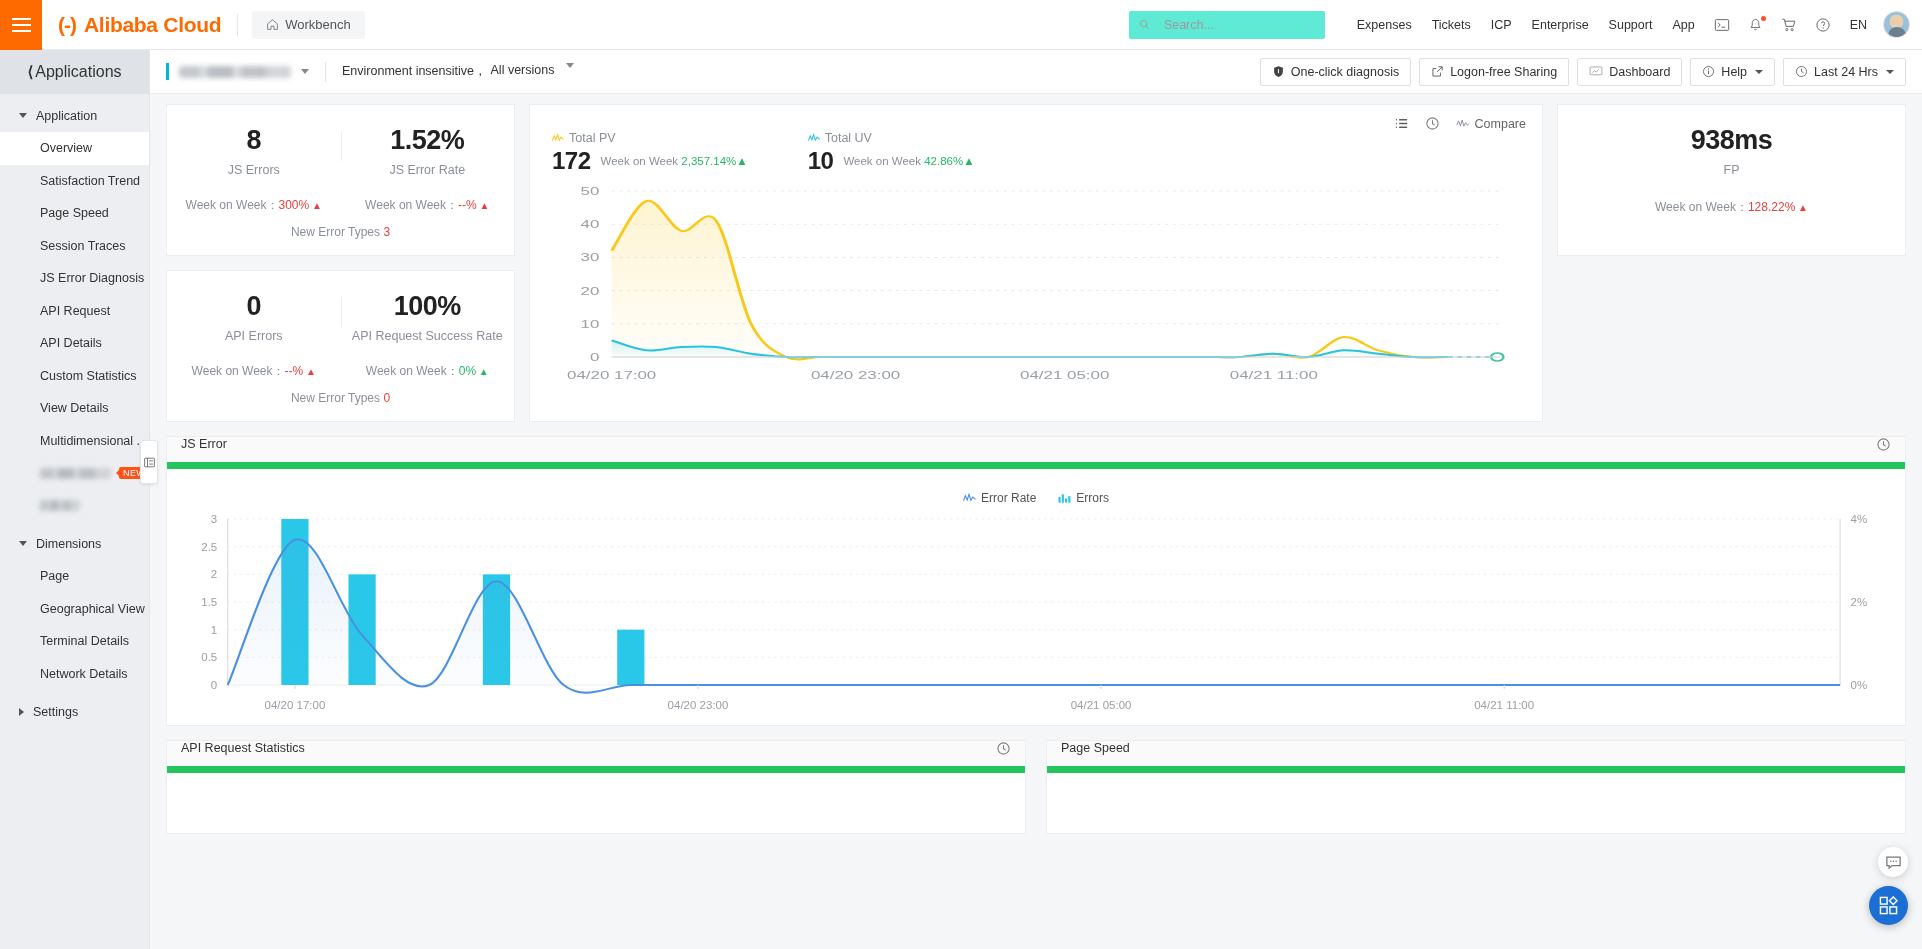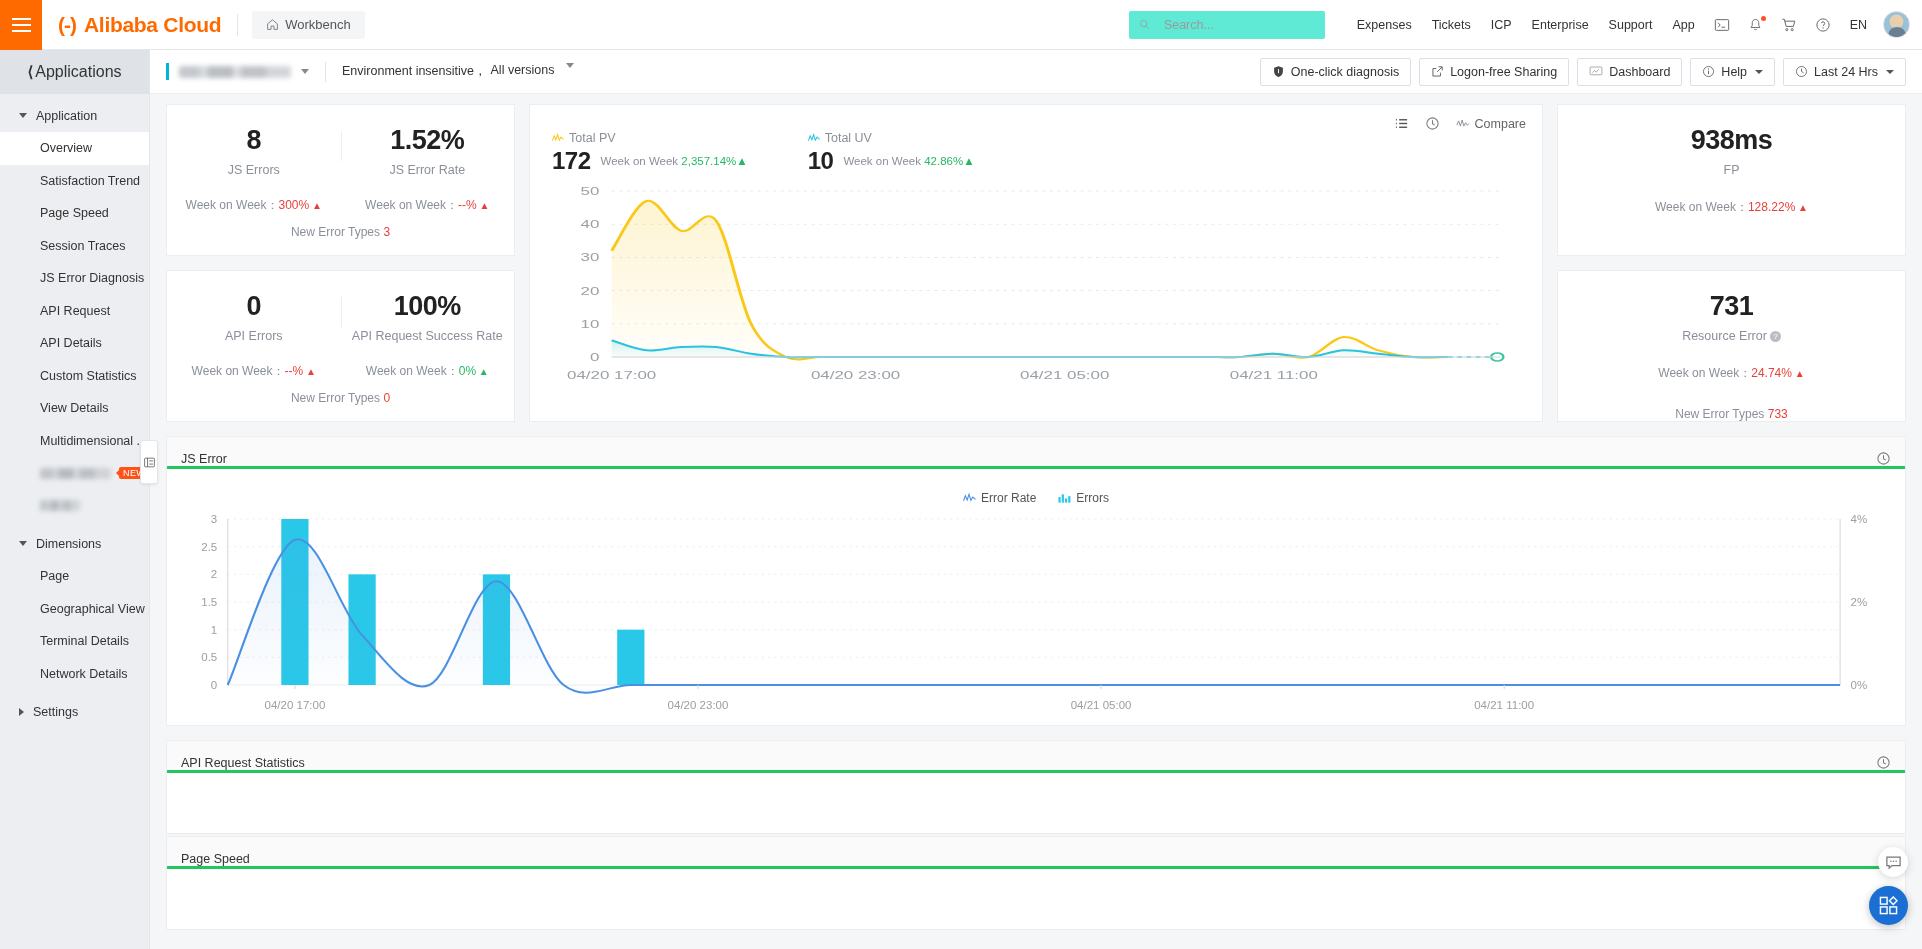--- a/index.html
+++ b/index.html
@@ -165,28 +165,28 @@
   .compare { display:flex; align-items:center; gap:5px; font-size:12.5px; color:#666; cursor:pointer; }
   .pvuv-head { display:flex; gap:60px; padding-left:8px; margin-top:14px; }
   .pv-lbl { display:flex; align-items:center; gap:5px; font-size:12.5px; color:#8a8f99; }
   .pv-val-row { display:flex; align-items:center; gap:10px; margin-top:2px; }
   .pv-val { font-size:24px; font-weight:bold; color:#222; letter-spacing:-0.5px;}
   .pv-wow { font-size:11.5px; color:#8a8f99; }
   .pv-wow .g { color:#25b864; }
 
   .panel { margin-top:14px; }
   .panel-head {
-    height:32px; background:#fafafa; border-bottom:3px solid #22c55e;
-    display:flex; align-items:flex-end; padding:0 14px; font-size:12.5px; color:#333;
+    height:32px; background:#fafafa; border-bottom:7px solid #22c55e;
+    display:flex; align-items:flex-start; padding:0 14px; font-size:12.5px; color:#333;
   }
   .panel-head .right-ico { margin-left:auto; cursor:pointer; color:#888; display:flex; }
   .legend { display:flex; justify-content:center; gap:22px; padding-top:22px; }
   .legend-item { display:flex; align-items:center; gap:5px; font-size:12px; color:#555; cursor:pointer; }
 
-  .bottom-row { display:flex; gap:2px; margin-top:14px;flex-direction:column; }
+  .bottom-row { display:flex; gap:20px; margin-top:14px; }
   .bottom-col { flex:1; }
   .bottom-body { height:60px; }
 
   .axis-lbl { font-size:11px; fill:#9aa0a6; font-family:"Liberation Sans", sans-serif; }
 
   
   .float-chat {
     position:absolute; right:14px; bottom:72px; width:30px;height:30px;border-radius:50%;
     background:#fff; box-shadow:0 2px 9px rgba(0,0,0,.16);
     display:flex;align-items:center;justify-content:center; cursor:pointer; z-index:30;
@@ -573,33 +573,20 @@
 
         <div class="col-right">
           <div class="card stat-card">
             <div class="big-num">938ms</div>
             <div class="stat-label">FP</div>
             <div class="wow-cell" style="margin-top:22px">
               <span>Week on Week：</span><span class="wow-up-red">128.22%</span><span class="wow-up-red arrow-up"> ▲</span>
             </div>
           </div>
 
-          <div class="card stat-card">
-            <div class="big-num">731</div>
-            <div class="stat-label">
-              <span>Resource Error</span><span class="qmark">?</span>
-            </div>
-            <div class="wow-cell" style="margin-top:22px">
-              <span>Week on Week：</span><span class="wow-up-red">24.74%</span><span class="wow-up-red arrow-up"> ▲</span>
-            </div>
-            <div class="newtypes">
-              <span>New Error Types</span>
-              <b>733</b>
-            </div>
-          </div>
         </div>
       </div>
 
       <div class="card panel">
         <div class="panel-head">
           <span>JS Error</span>
           <span class="right-ico">
             <svg width="15" height="15" viewBox="0 0 16 16">
               <circle cx="8" cy="8" r="6" fill="none" stroke="#777" stroke-width="1.1"></circle>
               <path d="M8 4.4V8.2l2.4 1.5" fill="none" stroke="#777" stroke-width="1.1"></path>

